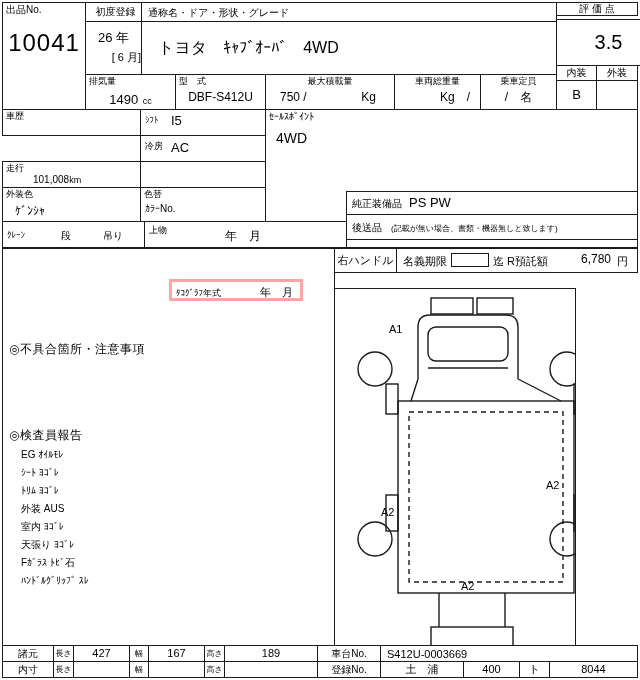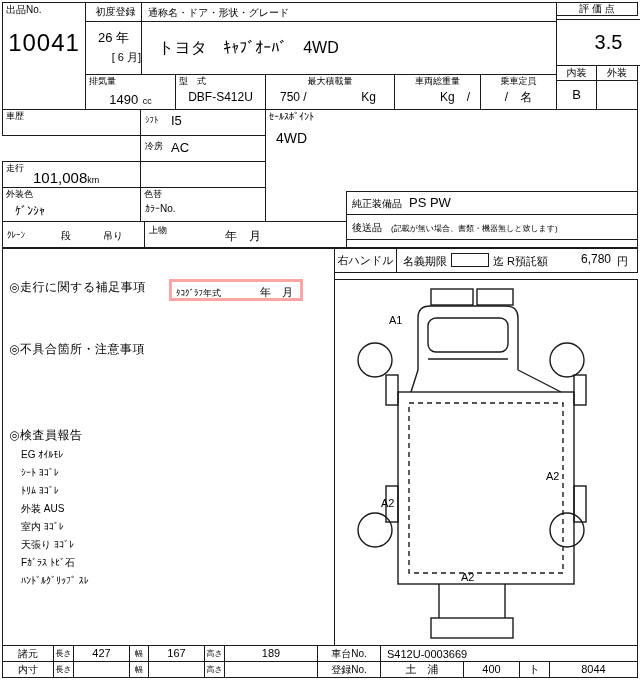--- a/index.html
+++ b/index.html
@@ -79,21 +79,21 @@
     <span class="lbl" style="position:absolute;left:4px;top:6px">ｼﾌﾄ</span>
     <span class="v13 abs" style="left:30px;top:4px">I5</span>
   </div>
   <div class="cell" style="left:140px;top:135px;width:126px;height:27px">
     <span class="lbl" style="position:absolute;left:4px;top:6px">冷房</span>
     <span class="v13 abs" style="left:30px;top:5px">AC</span>
   </div>
   <div class="cell" style="left:2px;top:161px;width:139px;height:27px">
     <span class="lbl toplabel">走行</span>
     <div class="abs" style="left:30px;top:7px">
-      <span style="font-size:15px">101,008</span><span class="small-unit">km</span>
+      <span style="font-size:10px">101,008</span><span class="small-unit">km</span>
     </div>
   </div>
   <div class="cell" style="left:140px;top:161px;width:126px;height:27px">
     <span class="lbl" style="position:absolute;left:4px;top:6px"></span>
     <span class="v13 abs" style="left:34px;top:5px"></span>
   </div>
   <div class="cell" style="left:2px;top:187px;width:139px;height:51px">
     <span class="lbl toplabel">外装色</span>
     <div class="abs v12" style="left:12px;top:17px">ｹﾞﾝｼｬ</div>
   </div>
@@ -128,38 +128,37 @@
     <div style="position:absolute;left:0;top:0;width:62px;height:100%;border-right:1px solid #1a1a1a;display:flex;align-items:center;justify-content:center;font-size:11px">右ハンドル</div>
     <span class="abs" style="left:68px;top:6px;font-size:11px">名義期限</span>
     <span class="abs" style="left:116px;top:4px;width:38px;height:14px;border:1px solid #1a1a1a"></span>
     <span class="abs" style="left:158px;top:6px;font-size:11px">迄</span>
     <span class="abs" style="left:172px;top:6px;font-size:11px">R預託額</span>
     <span class="abs" style="left:224px;top:4px;width:52px;text-align:right;font-size:12px">6,780</span>
     <span class="abs" style="left:282px;top:6px;font-size:11px">円</span>
   </div>
 
   <div class="cell" style="left:2px;top:248px;width:333px;height:398px">
-    <div class="note-title" style="top:32px">◎走行に関する補足事項</div>
     <div class="abs" style="left:166px;top:30px;width:134px;height:22px;border:3px solid #fca5a5">
       <span class="lbl" style="position:absolute;left:4px;top:7px">ﾀｺｸﾞﾗﾌ年式</span>
       <span class="abs" style="left:88px;top:4px;font-size:11px">年　月</span>
     </div>
     <div class="note-title" style="top:94px">◎不具合箇所・注意事項</div>
     <div class="note-title" style="top:180px">◎検査員報告</div>
     <div class="insp-item" style="top:200px">EG ｵｲﾙﾓﾚ</div>
     <div class="insp-item" style="top:218px">ｼｰﾄ ﾖｺﾞﾚ</div>
     <div class="insp-item" style="top:236px">ﾄﾘﾑ ﾖｺﾞﾚ</div>
     <div class="insp-item" style="top:254px">外装 AUS</div>
     <div class="insp-item" style="top:272px">室内 ﾖｺﾞﾚ</div>
     <div class="insp-item" style="top:290px">天張り ﾖｺﾞﾚ</div>
     <div class="insp-item" style="top:308px">Fｶﾞﾗｽ ﾄﾋﾞ石</div>
     <div class="insp-item" style="top:326px">ﾊﾝﾄﾞﾙｸﾞﾘｯﾌﾟ ｽﾚ</div>
   </div>
 
-  <div class="cell" style="left:334px;top:279px;width:304px;height:374px">
+  <div class="cell" style="left:334px;top:288px;width:242px;height:374px">
     <svg viewBox="0 0 302 372" width="302" height="372">
       <g fill="none" stroke="#1a1a1a" stroke-width="1.4">
         <rect x="96" y="9" width="42" height="16"></rect>
         <rect x="142" y="9" width="36" height="16"></rect>
         <path d="M83,90 L83,38 Q83,26 95,26 L171,26 Q183,26 183,38 L183,90"></path>
         <rect x="93" y="38" width="80" height="34" rx="8"></rect>
         <line x1="93" y1="79" x2="173" y2="79"></line>
         <circle cx="40" cy="80" r="17"></circle>
         <circle cx="232" cy="80" r="17"></circle>
         <circle cx="40" cy="250" r="17"></circle>

